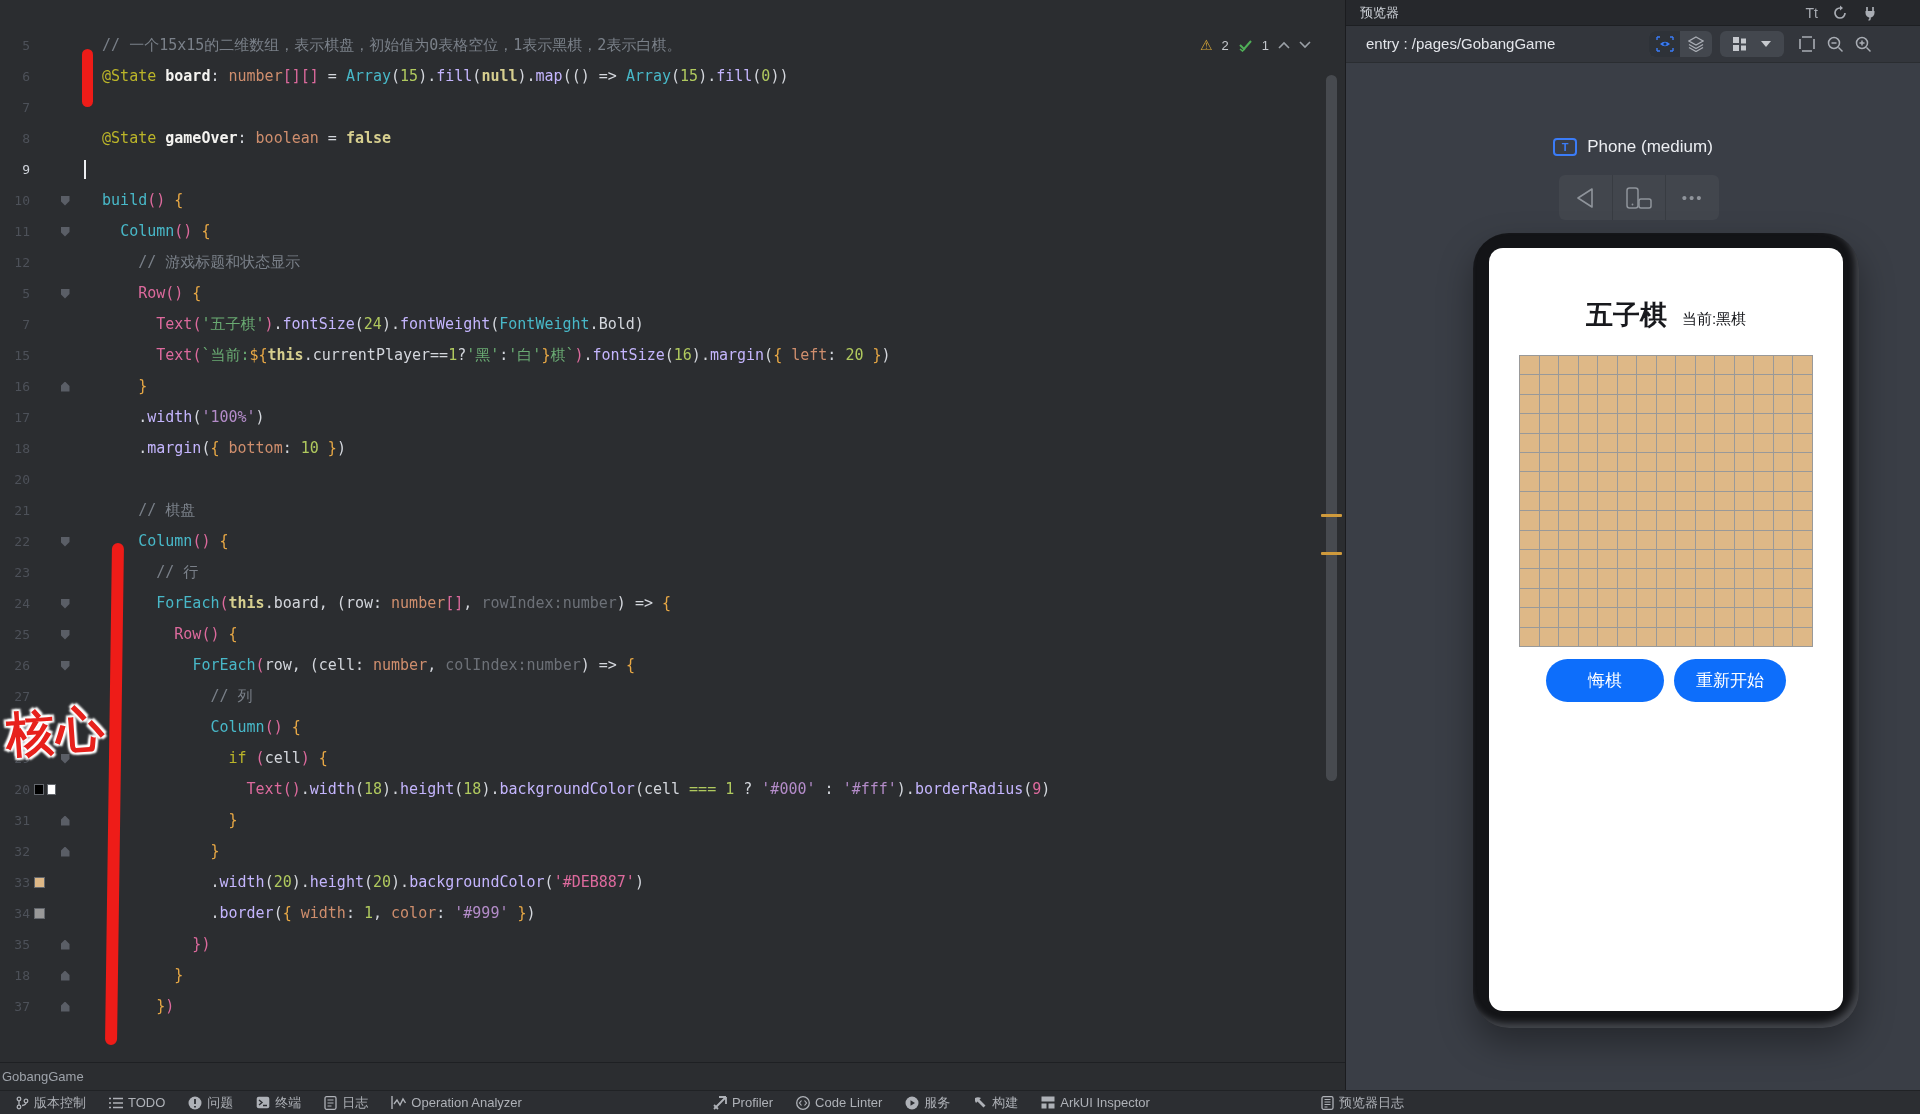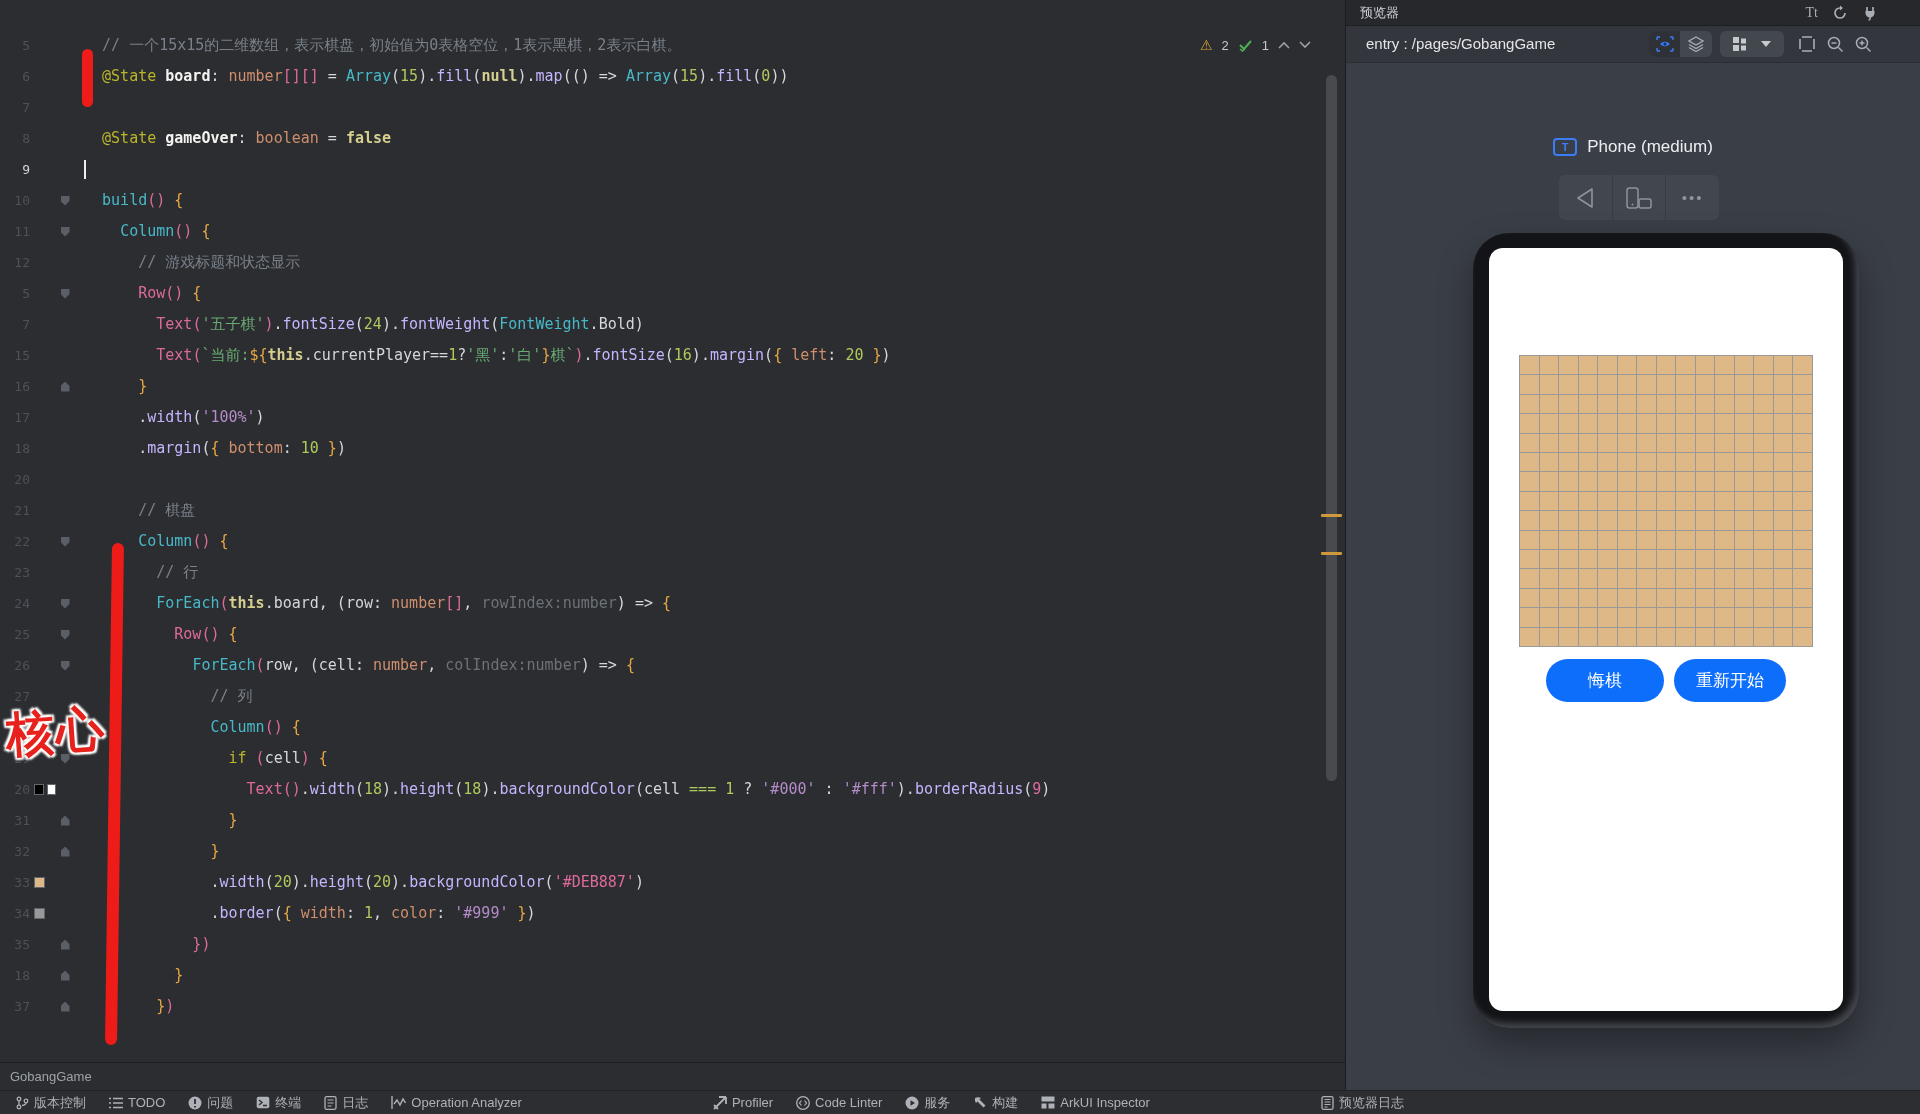--- a/index.html
+++ b/index.html
@@ -48,32 +48,32 @@
   
   .red-bar-top{position:absolute;left:82px;top:49px;width:11px;height:58px;border-radius:6px;background:#ee1c18;}
   .red-line{position:absolute;left:112px;top:543px;width:12px;height:502px;border-radius:7px;background:#ee1c18;
             transform:rotate(0.8deg);transform-origin:top center;}
   .core-label{position:absolute;left:6px;top:700px;font-size:48px;font-weight:bold;color:#e7211c;
               transform:rotate(-4deg);letter-spacing:2px;
               text-shadow:0 0 2px #fff,0 0 3px #fff,0 0 4px #fff,2px 2px 2px #fff,-2px -2px 2px #fff,2px -2px 2px #fff,-2px 2px 2px #fff;}
 
   
   .breadcrumb{position:absolute;left:0;top:1062px;width:1623px;height:28px;background:#2b2d30;
-              border-top:1px solid #1e2023;color:#9ea3aa;font-size:13px;line-height:28px;padding-left:10px;box-sizing:border-box;}
+              border-top:1px solid #1e2023;color:#9ea3aa;font-size:13px;line-height:28px;padding-left:2px;box-sizing:border-box;}
   .statusbar{position:absolute;left:0;top:1090px;width:1920px;height:24px;background:#2c2e32;
              border-top:1px solid #202225;display:flex;align-items:center;padding-left:16px;box-sizing:border-box;}
   .sb-item{display:flex;align-items:center;gap:5px;color:#aeb1b7;font-size:13px;margin-right:23px;white-space:nowrap;}
   .sb-item svg{flex:0 0 auto;}
   .gap-lg{margin-left:168px;} .gap-md{margin-left:148px;}
 
   
   .preview{position:absolute;left:1345px;top:0;width:575px;height:1090px;background:#3a3e46;border-left:1px solid #1b1c1f;box-sizing:border-box;}
   .pv-row1{position:absolute;left:0;top:0;width:100%;height:26px;background:#26282c;border-bottom:1px solid #1d1f22;
            color:#ced2d8;font-size:13px;line-height:26px;padding-left:14px;box-sizing:border-box;}
-  .pv-row1-icons{position:absolute;right:42px;top:0;height:26px;display:flex;align-items:center;gap:14px;color:#a9adb4;font-family:Liberation Serif, serif;}
+  .pv-row1-icons{position:absolute;right:42px;top:0;height:26px;display:flex;align-items:center;gap:14px;color:#a9adb4;}
   .pv-row2{position:absolute;left:0;top:26px;width:100%;height:36px;background:#33363c;border-bottom:1px solid #2a2d31;}
   .entry-path{position:absolute;left:20px;top:0;height:36px;line-height:36px;color:#e3e5ea;font-size:15px;}
   .seg{position:absolute;top:5px;height:26px;background:#43474e;border-radius:6px;display:flex;align-items:center;}
   .seg-cell{width:31px;height:26px;display:flex;align-items:center;justify-content:center;}
   .seg-cell.sel{background:#2e3238;border-radius:6px 0 0 6px;}
   .flat-ico{position:absolute;top:5px;width:26px;height:26px;display:flex;align-items:center;justify-content:center;}
 
   .device-label{position:absolute;left:0;top:137px;width:100%;display:flex;justify-content:center;align-items:center;gap:10px;
                 color:#eceef2;font-size:17px;}
   .t-badge{width:24px;height:18px;border:2px solid #3b7cf7;border-radius:4px;box-sizing:border-box;
@@ -445,20 +445,24 @@
           <rect x="1" y="1" width="11" height="20" rx="2.5" stroke="#8f949b" stroke-width="1.5" fill="none"></rect>
           <rect x="13" y="12" width="12" height="9" rx="2" stroke="#8f949b" stroke-width="1.5" fill="none"></rect>
           <circle cx="6.5" cy="17.5" r="0.9" fill="#8f949b"></circle>
         </svg>
       </div>
       <div class="dc-cell">•••</div>
     </div>
 
     <div class="phone">
       <div class="pscreen">
+        <div class="ptitle-row">
+          <span class="ptitle">五子棋</span>
+          <span class="pstatus">当前:黑棋</span>
+        </div>
         <div class="board" style="background: rgb(153, 153, 153);">
             <div class="bcell" style="background: rgb(222, 184, 135);"></div>
             <div class="bcell" style="background: rgb(222, 184, 135);"></div>
             <div class="bcell" style="background: rgb(222, 184, 135);"></div>
             <div class="bcell" style="background: rgb(222, 184, 135);"></div>
             <div class="bcell" style="background: rgb(222, 184, 135);"></div>
             <div class="bcell" style="background: rgb(222, 184, 135);"></div>
             <div class="bcell" style="background: rgb(222, 184, 135);"></div>
             <div class="bcell" style="background: rgb(222, 184, 135);"></div>
             <div class="bcell" style="background: rgb(222, 184, 135);"></div>

